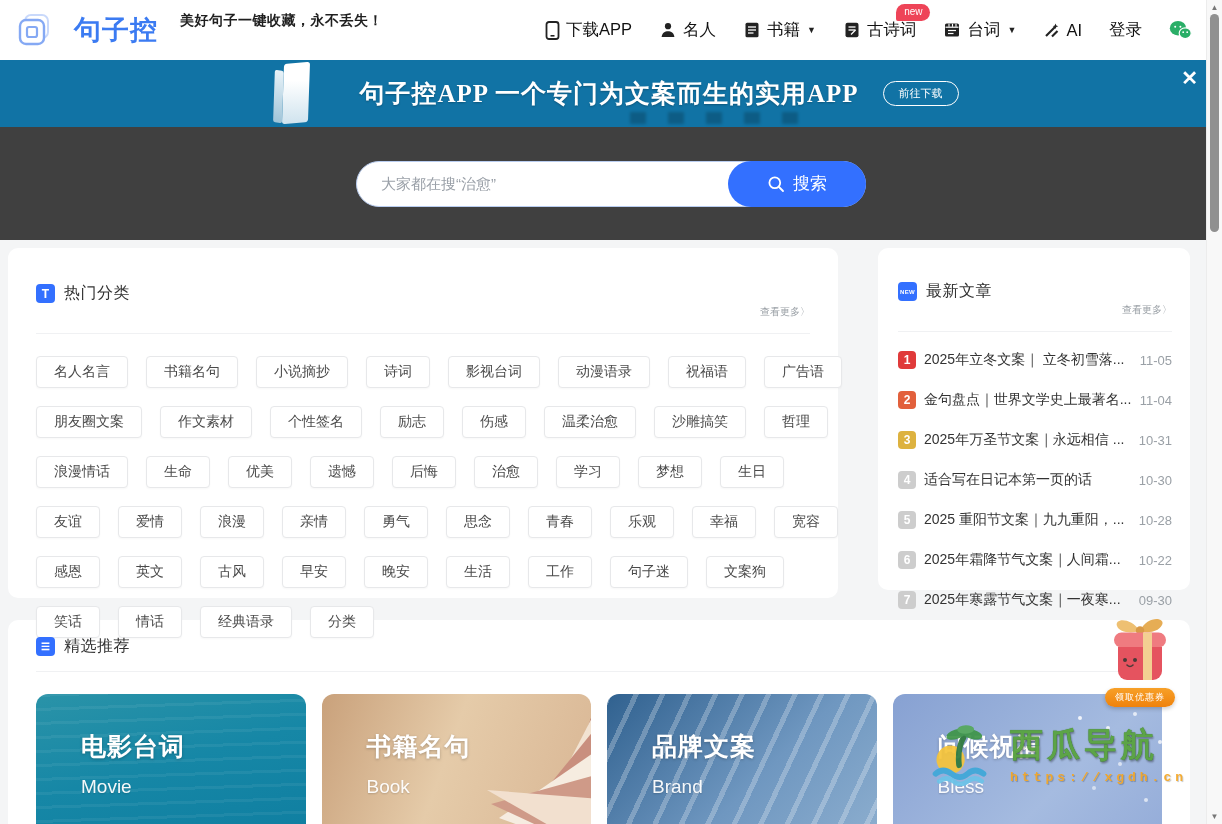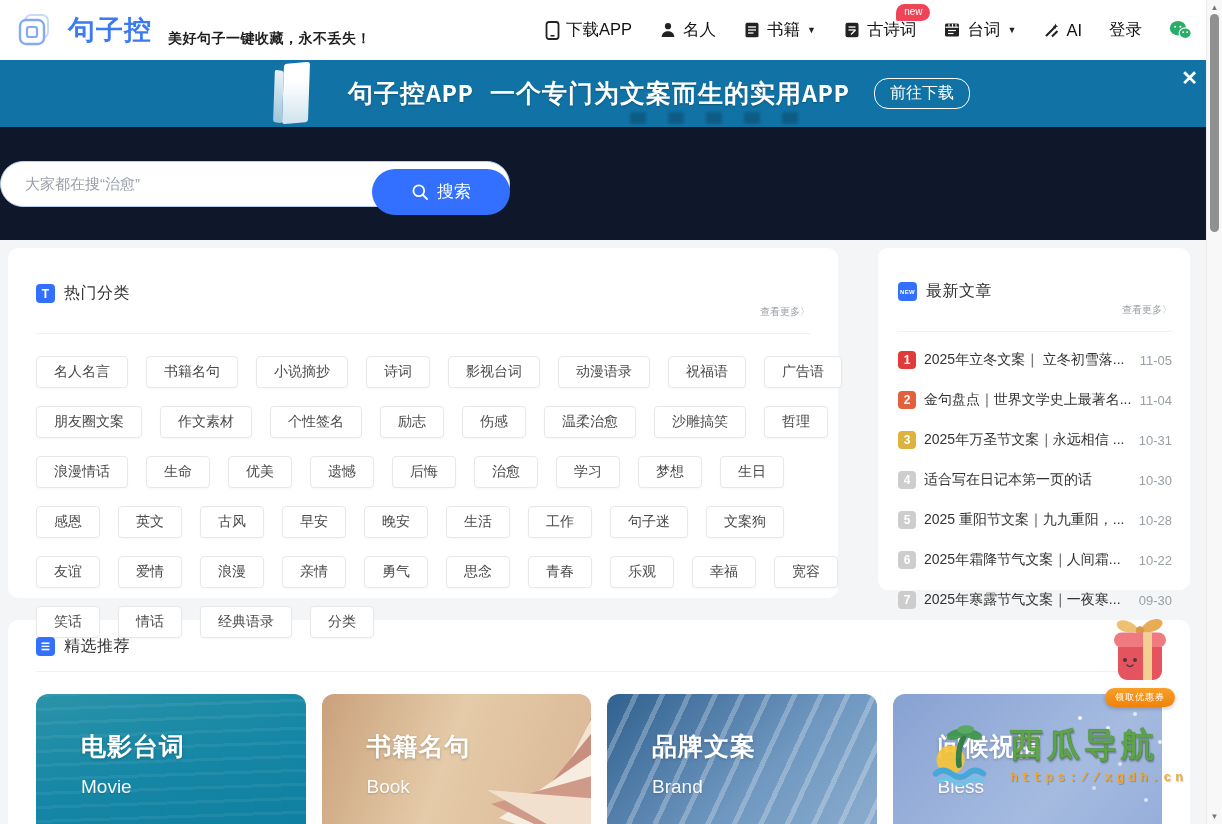--- a/index.html
+++ b/index.html
@@ -3,49 +3,49 @@
 <meta charset="utf-8">
 <style>
   * { margin:0; padding:0; box-sizing:border-box; }
   html,body { width:1222px; height:824px; }
   body {
     position:relative; overflow:hidden; background:#fff;
     font-family:"Liberation Sans", sans-serif; color:#222;
   }
   
   .topbar { height:60px; display:flex; align-items:center; padding:0 30px 0 16px; background:#fff; }
-  .logo { display:flex; align-items:flex-end; gap:16px; cursor:pointer; }
+  .logo { display:flex; align-items:flex-start; gap:22px; cursor:pointer; }
   .logo-name { font-size:27px; font-weight:bold; color:#3b7bf2; letter-spacing:1px; }
   .tagline { font-size:14px; font-weight:bold; color:#1f1f1f; letter-spacing:.5px; }
   .nav { margin-left:auto; display:flex; align-items:center; gap:27px; font-size:16.5px; color:#111; }
   .nav-item { display:flex; align-items:center; gap:6px; position:relative; cursor:pointer; white-space:nowrap; }
   .caret { font-size:9px; color:#222; margin-left:1px; }
   .badge-new { position:absolute; top:-15px; right:-14px; background:#ee4458; color:#fff;
     font-size:10px; line-height:1; padding:3px 8px 4px; border-radius:9px 9px 9px 2px; }
   
   .banner { position:relative; height:67px; background:#1173a5; overflow:hidden; }
   .banner-inner { height:100%; display:flex; align-items:center; justify-content:center; transform:translateX(48px); }
   .banner-book { position:absolute; left:283px; top:3px; width:26px; height:60px;
     background:linear-gradient(185deg,#ffffff 30%,#cfe3ee); border-radius:3px; transform:skewY(-7deg) rotate(2deg); }
   .banner-book:before { content:""; position:absolute; left:-9px; top:6px; width:9px; height:52px;
     background:linear-gradient(180deg,#e8f2f8,#9fc4d8); border-radius:2px; transform:skewY(14deg); }
   .banner-title { color:#fff; font-size:25px; font-weight:bold; letter-spacing:1px;
-    font-family:Liberation Mono, monospace; text-shadow:0 1px 2px rgba(0,0,0,.25); }
+    font-family:Liberation Serif, serif; text-shadow:0 1px 2px rgba(0,0,0,.25); }
   .banner-btn { margin-left:24px; background:transparent; border:1.5px solid #fff; color:#fff;
-    font-size:16px; padding:4px 15px; border-radius:14px; cursor:pointer; }
+    font-size:11px; padding:4px 15px; border-radius:14px; cursor:pointer; }
   .banner-ghost { position:absolute; left:630px; top:52px; width:190px; height:12px; opacity:.35; filter:blur(1.5px);
     background:repeating-linear-gradient(90deg, rgba(0,0,0,.55) 0 16px, transparent 16px 38px); }
   .banner-close { position:absolute; right:24px; top:8px; color:#fff; font-size:20px; font-weight:bold; cursor:pointer; line-height:1; }
   
-  .search-section { height:113px; background:#0f172a; display:flex; align-items:center; }
+  .search-section { height:113px; background:#404040; display:flex; align-items:center; justify-content:center; }
   .search-box { position:relative; width:510px; height:46px; }
   .search-input { width:100%; height:100%; border:1px solid #b9cdf0; border-radius:23px;
     padding:0 155px 0 24px; font-size:15px; color:#333; outline:none; font-family:inherit; }
   .search-input::placeholder { color:#9aa0a8; }
-  .search-btn { position:absolute; right:0; top:8px; width:138px; height:46px; border:none; border-radius:23px;
+  .search-btn { position:absolute; right:0; top:0; width:138px; height:46px; border:none; border-radius:23px;
     background:#3370ff; color:#fff; font-size:17px; display:flex; align-items:center; justify-content:center;
     gap:8px; cursor:pointer; font-family:inherit; }
   
   .main { height:584px; background:#f4f5f6; padding:8px 16px 0 8px; }
   .row-panels { display:flex; gap:40px; align-items:flex-start; }
   .panel { background:#fff; border-radius:10px; }
   .panel-hot { width:830px; height:350px; padding:20px 28px; }
   .panel-latest { width:312px; height:342px; padding:18px 18px 18px 20px; }
   .panel-head { display:flex; align-items:center; }
   .sec-icon { width:19px; height:19px; border-radius:4px; background:#3370ff; color:#fff;
@@ -270,41 +270,41 @@
           <span class="tag">生命</span>
           <span class="tag">优美</span>
           <span class="tag">遗憾</span>
           <span class="tag">后悔</span>
           <span class="tag">治愈</span>
           <span class="tag">学习</span>
           <span class="tag">梦想</span>
           <span class="tag">生日</span>
         </div>
         <div class="tag-row">
-          <span class="tag">感恩</span>
-          <span class="tag">英文</span>
-          <span class="tag">古风</span>
-          <span class="tag">早安</span>
-          <span class="tag">晚安</span>
-          <span class="tag">生活</span>
-          <span class="tag">工作</span>
-          <span class="tag">句子迷</span>
-          <span class="tag">文案狗</span>
-        </div>
-        <div class="tag-row">
           <span class="tag">友谊</span>
           <span class="tag">爱情</span>
           <span class="tag">浪漫</span>
           <span class="tag">亲情</span>
           <span class="tag">勇气</span>
           <span class="tag">思念</span>
           <span class="tag">青春</span>
           <span class="tag">乐观</span>
           <span class="tag">幸福</span>
           <span class="tag">宽容</span>
+        </div>
+        <div class="tag-row">
+          <span class="tag">感恩</span>
+          <span class="tag">英文</span>
+          <span class="tag">古风</span>
+          <span class="tag">早安</span>
+          <span class="tag">晚安</span>
+          <span class="tag">生活</span>
+          <span class="tag">工作</span>
+          <span class="tag">句子迷</span>
+          <span class="tag">文案狗</span>
         </div>
         <div class="tag-row">
           <span class="tag">笑话</span>
           <span class="tag">情话</span>
           <span class="tag">经典语录</span>
           <span class="tag">分类</span>
         </div>
       </div>
     </section>
 

